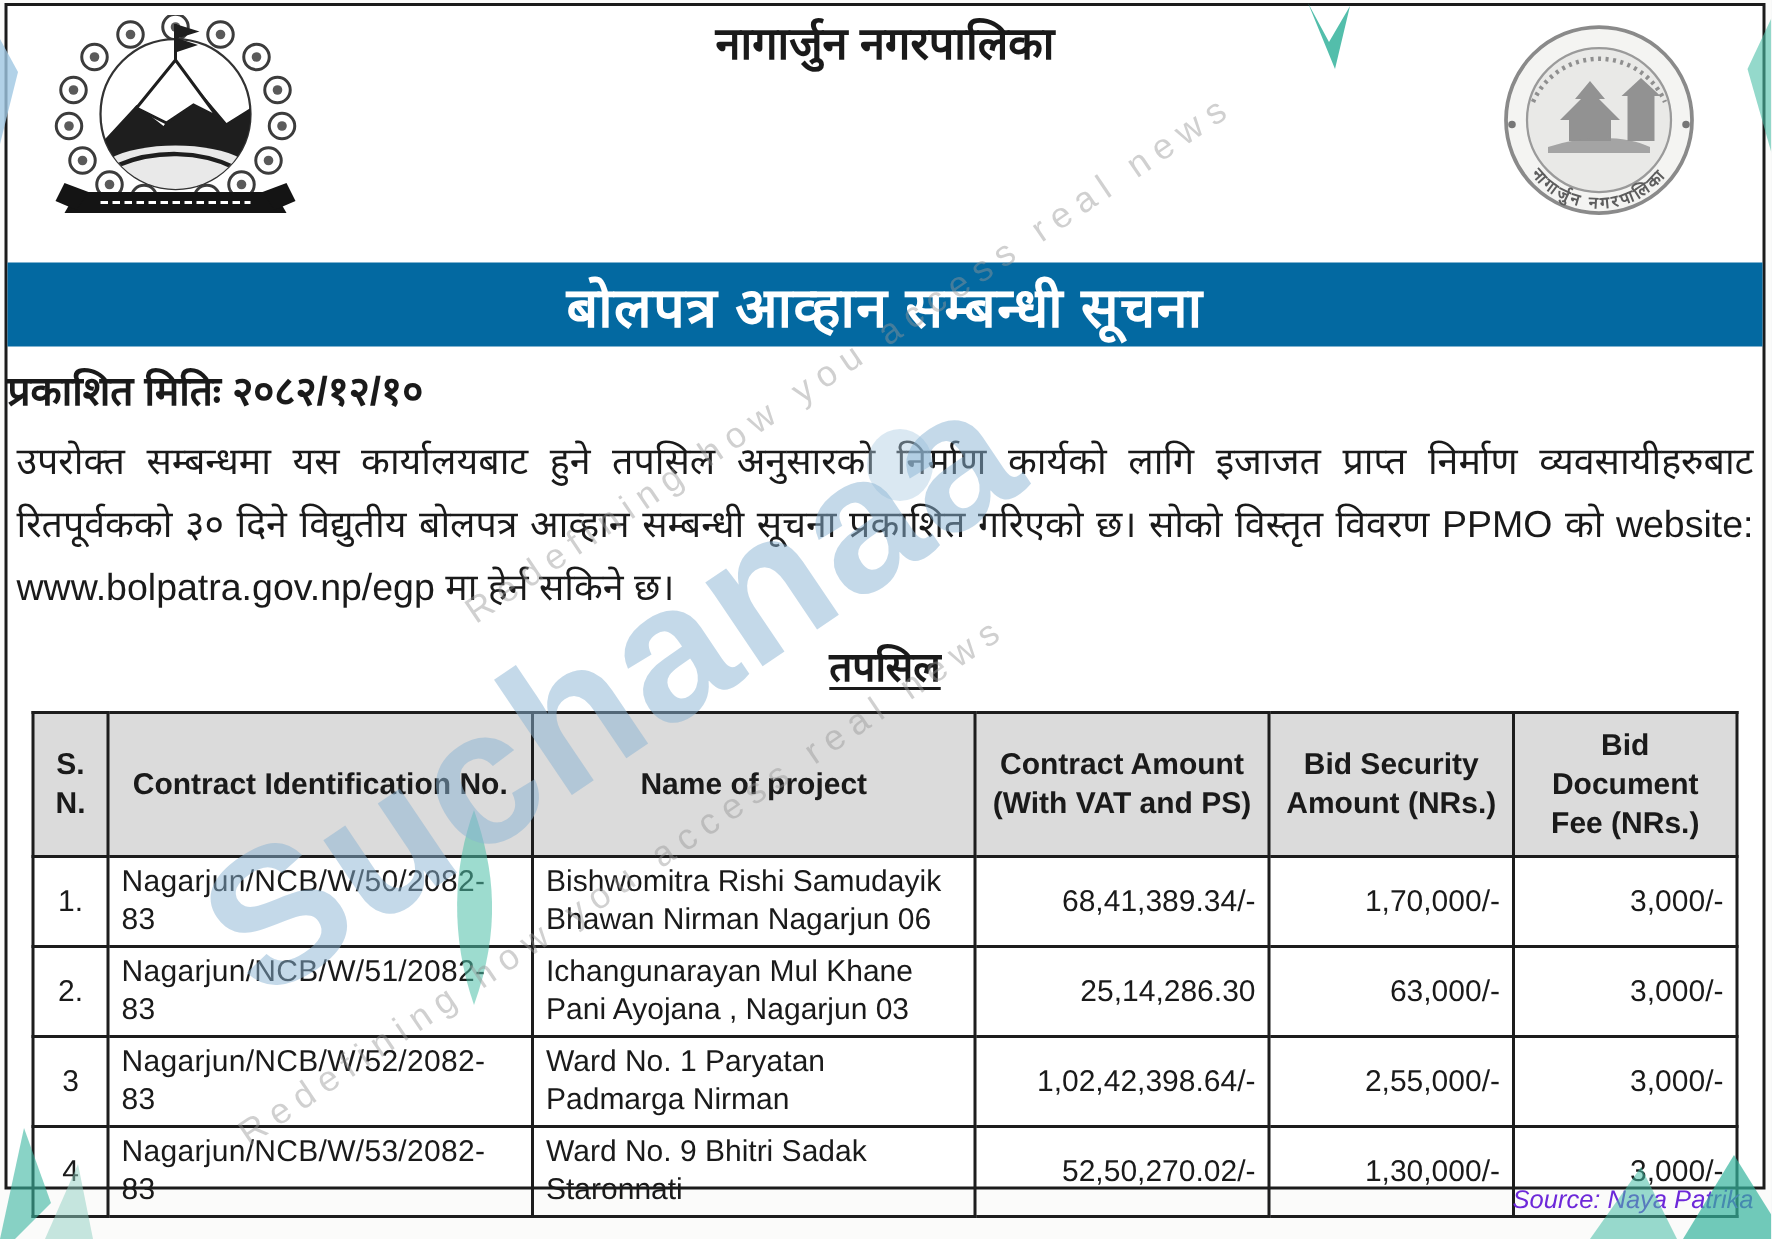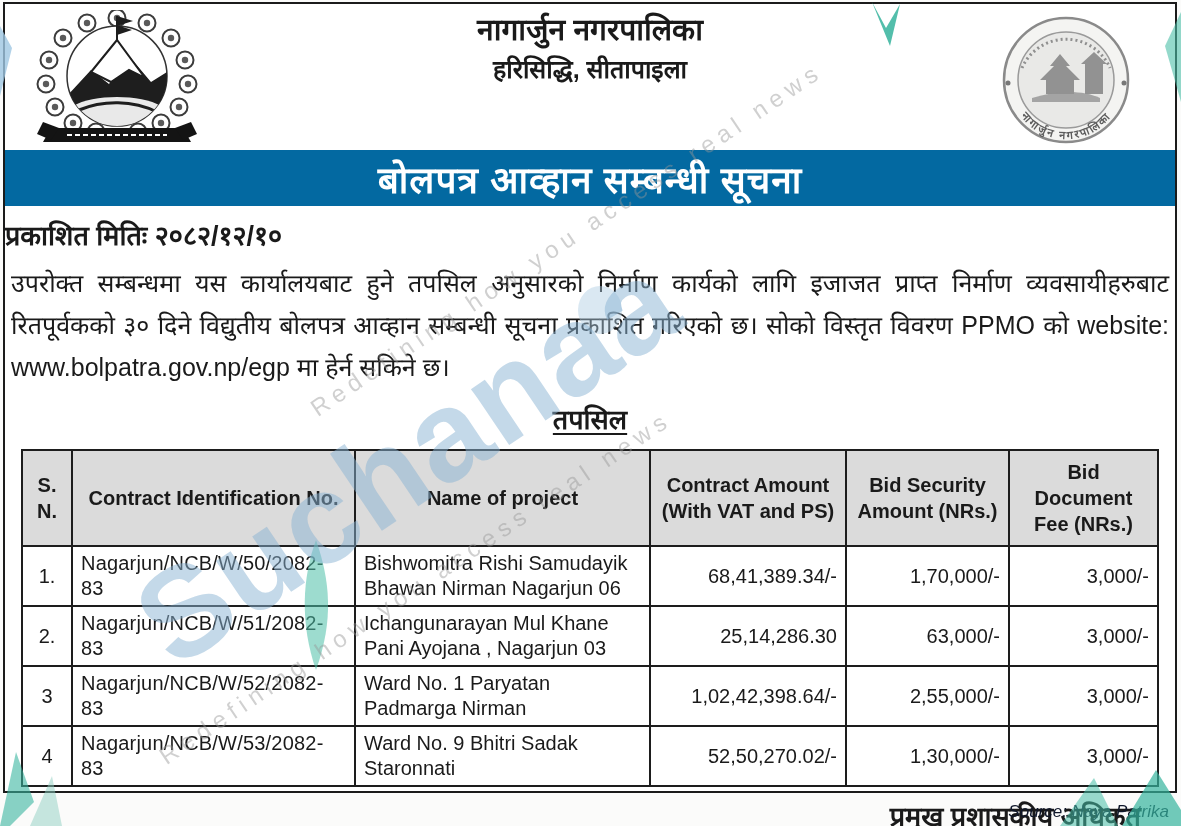--- a/index.html
+++ b/index.html
@@ -6,21 +6,21 @@
   body { font-family: "Liberation Sans", "DejaVu Sans", sans-serif; background:#eef0ef; }
   .page {
     position:relative; width:1181px; height:826px;
     background:#fbfbfa; overflow:hidden; color:#1a1a1a;
   }
   .frame {
     position:absolute; left:3px; top:2px; width:1174px; height:791px;
     border:2px solid #1b1b1b; background:#ffffff;
   }
   
-  .header { position:relative; height:146px; }
+  .header { position:relative; height:171px; }
   .logo-left  { position:absolute; left:28px;  top:6px; }
   .logo-right { position:absolute; right:40px; top:12px; }
   .head-text { position:absolute; left:200px; right:200px; top:6px; text-align:center; }
   .head-line1 { font-size:30px; font-weight:bold; line-height:1.35; }
   .head-line2 { font-size:37px; font-weight:bold; line-height:1.3; }
   .head-line3 { font-size:25px; font-weight:bold; line-height:1.5; }
   
   .banner {
     height:56px; background:#0369a1; display:flex; align-items:center; justify-content:center;
   }
@@ -43,21 +43,21 @@
     background:#dbdbdb; font-size:20px; font-weight:bold; text-align:center;
     padding:8px 6px; height:83px; line-height:1.3;
   }
   table.schedule td { font-size:20px; padding:4px 8px; height:53px; line-height:1.25; background:transparent; }
   td.c-sn  { text-align:center; }
   td.c-cid { padding-left:18px; letter-spacing:0.2px; }
   td.c-name{ padding-left:12px; }
   td.c-amt, td.c-sec, td.c-fee { padding-left:18px;text-align:right; }
   
   .signature { text-align:right; padding-right:34px; margin-top:10px; font-size:27px; font-weight:bold; }
-  .source { position:absolute; right:12px; bottom:4px; font-style:italic; font-size:17px; color:#0f172a; }
+  .source { position:absolute; right:12px; bottom:16px; font-style:italic; font-size:17px; color:#6d28d9; }
   
   .watermark {
     position:absolute; left:150px; top:560px; z-index:6; pointer-events:none;
     transform:rotate(-34deg); transform-origin:left center; white-space:nowrap;
   }
   .wm-brand {
     font-size:128px; font-weight:800; color:rgba(137,180,212,0.50); letter-spacing:2px;
   }
   .wm-tag1, .wm-tag2 {
     position:absolute; font-size:24px; letter-spacing:6px; color:rgba(150,150,150,0.45);
@@ -151,21 +151,20 @@
         <g>
           <path d="M18 118 L150 118 L158 132 L10 132 Z" fill="#141414"></path>
           <path d="M10 112 L26 118 L18 130 L4 124 Z" fill="#141414"></path>
           <path d="M158 112 L142 118 L150 130 L164 124 Z" fill="#141414"></path>
           <line x1="34" y1="125" x2="134" y2="125" stroke="#ffffff" stroke-width="2" stroke-dasharray="5 3"></line>
         </g>
       </svg>
 
       <div class="head-text">
         <div class="head-line1">नागार्जुन नगरपालिका</div>
-        <div class="head-line3">हरिसिद्धि, सीतापाइला</div>
       </div>
 
       <svg class="logo-right" width="138" height="134" viewBox="0 0 138 134">
         <defs>
           <path id="arc-bottom" d="M13 67 A 56 56 0 0 0 125 67" fill="none"></path>
           <path id="arc-top" d="M21 67 A 48 48 0 0 1 117 67" fill="none"></path>
         </defs>
         <circle cx="69" cy="64" r="62" fill="#f4f4f2" stroke="#8a8a8a" stroke-width="2.5"></circle>
         <circle cx="69" cy="64" r="48" fill="#e9e9e7" stroke="#9a9a9a" stroke-width="1.5"></circle>
 

